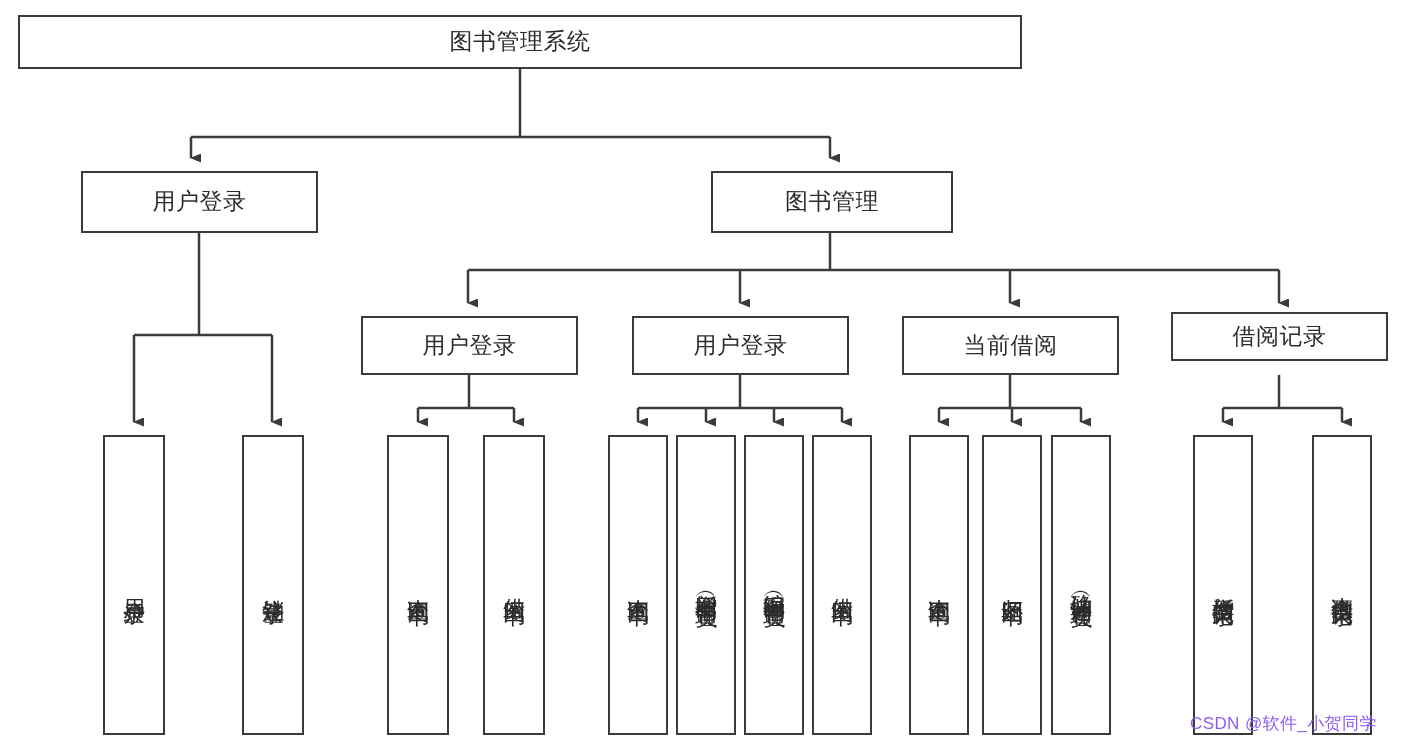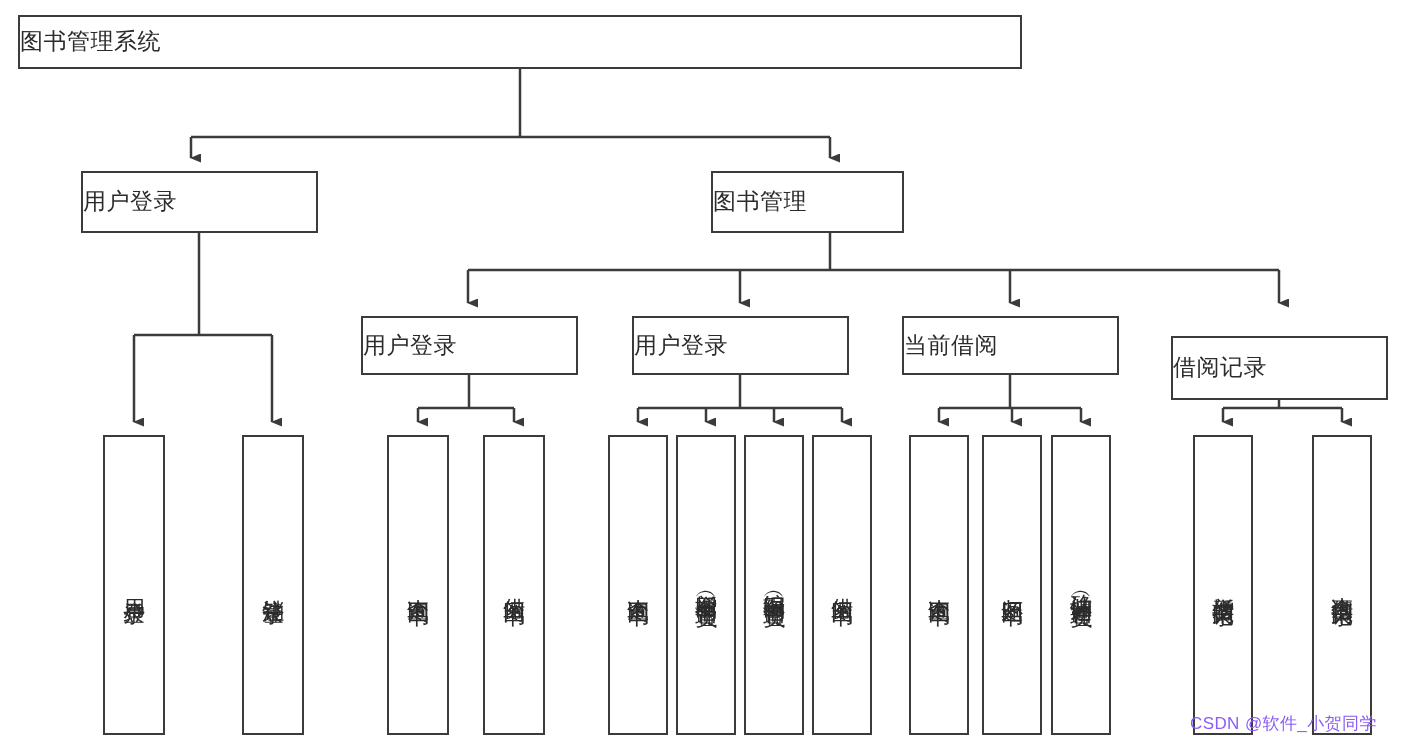--- a/index.html
+++ b/index.html
@@ -25,20 +25,21 @@
     height: 747px;
     pointer-events: none;
   }
   .node {
     position: absolute;
     box-sizing: border-box;
     border: 2.5px solid #3b3b3b;
     background: #ffffff;
     display: flex;
     align-items: center;
+    justify-content: center;
     color: #2b2b2b;
   }
   .node-label {
     display: block;
     text-align: center;
     line-height: 1.18;
     white-space: pre;
     color: #2b2b2b;
   }
   .node.horizontal .node-label {
@@ -123,34 +124,34 @@
     </g>
   </svg>
 
   <div class="node root horizontal" style="left:18px; top:15px; width:1004px; height:54px;">
     <span class="node-label">图书管理系统</span>
   </div>
 
   <div class="node horizontal" style="left:81px; top:171px; width:237px; height:62px;">
     <span class="node-label">用户登录</span>
   </div>
-  <div class="node horizontal" style="left:711px; top:171px; width:193px; height:62px;">
+  <div class="node horizontal" style="left:711px; top:171px; width:242px; height:62px;">
     <span class="node-label">图书管理</span>
   </div>
 
   <div class="node horizontal" style="left:361px; top:316px; width:217px; height:59px;">
     <span class="node-label">用户登录</span>
   </div>
   <div class="node horizontal" style="left:632px; top:316px; width:217px; height:59px;">
     <span class="node-label">用户登录</span>
   </div>
   <div class="node horizontal" style="left:902px; top:316px; width:217px; height:59px;">
     <span class="node-label">当前借阅</span>
   </div>
-  <div class="node horizontal" style="left:1171px; top:336px; width:217px; height:64px;">
+  <div class="node horizontal" style="left:1171px; top:312px; width:217px; height:49px;">
     <span class="node-label">借阅记录</span>
   </div>
 
   <div class="node vertical" style="left:103px; top:435px; width:62px; height:300px;">
     <span class="node-label">用户登录</span>
   </div>
   <div class="node vertical" style="left:242px; top:435px; width:62px; height:300px;">
     <span class="node-label">注销登录</span>
   </div>
 

